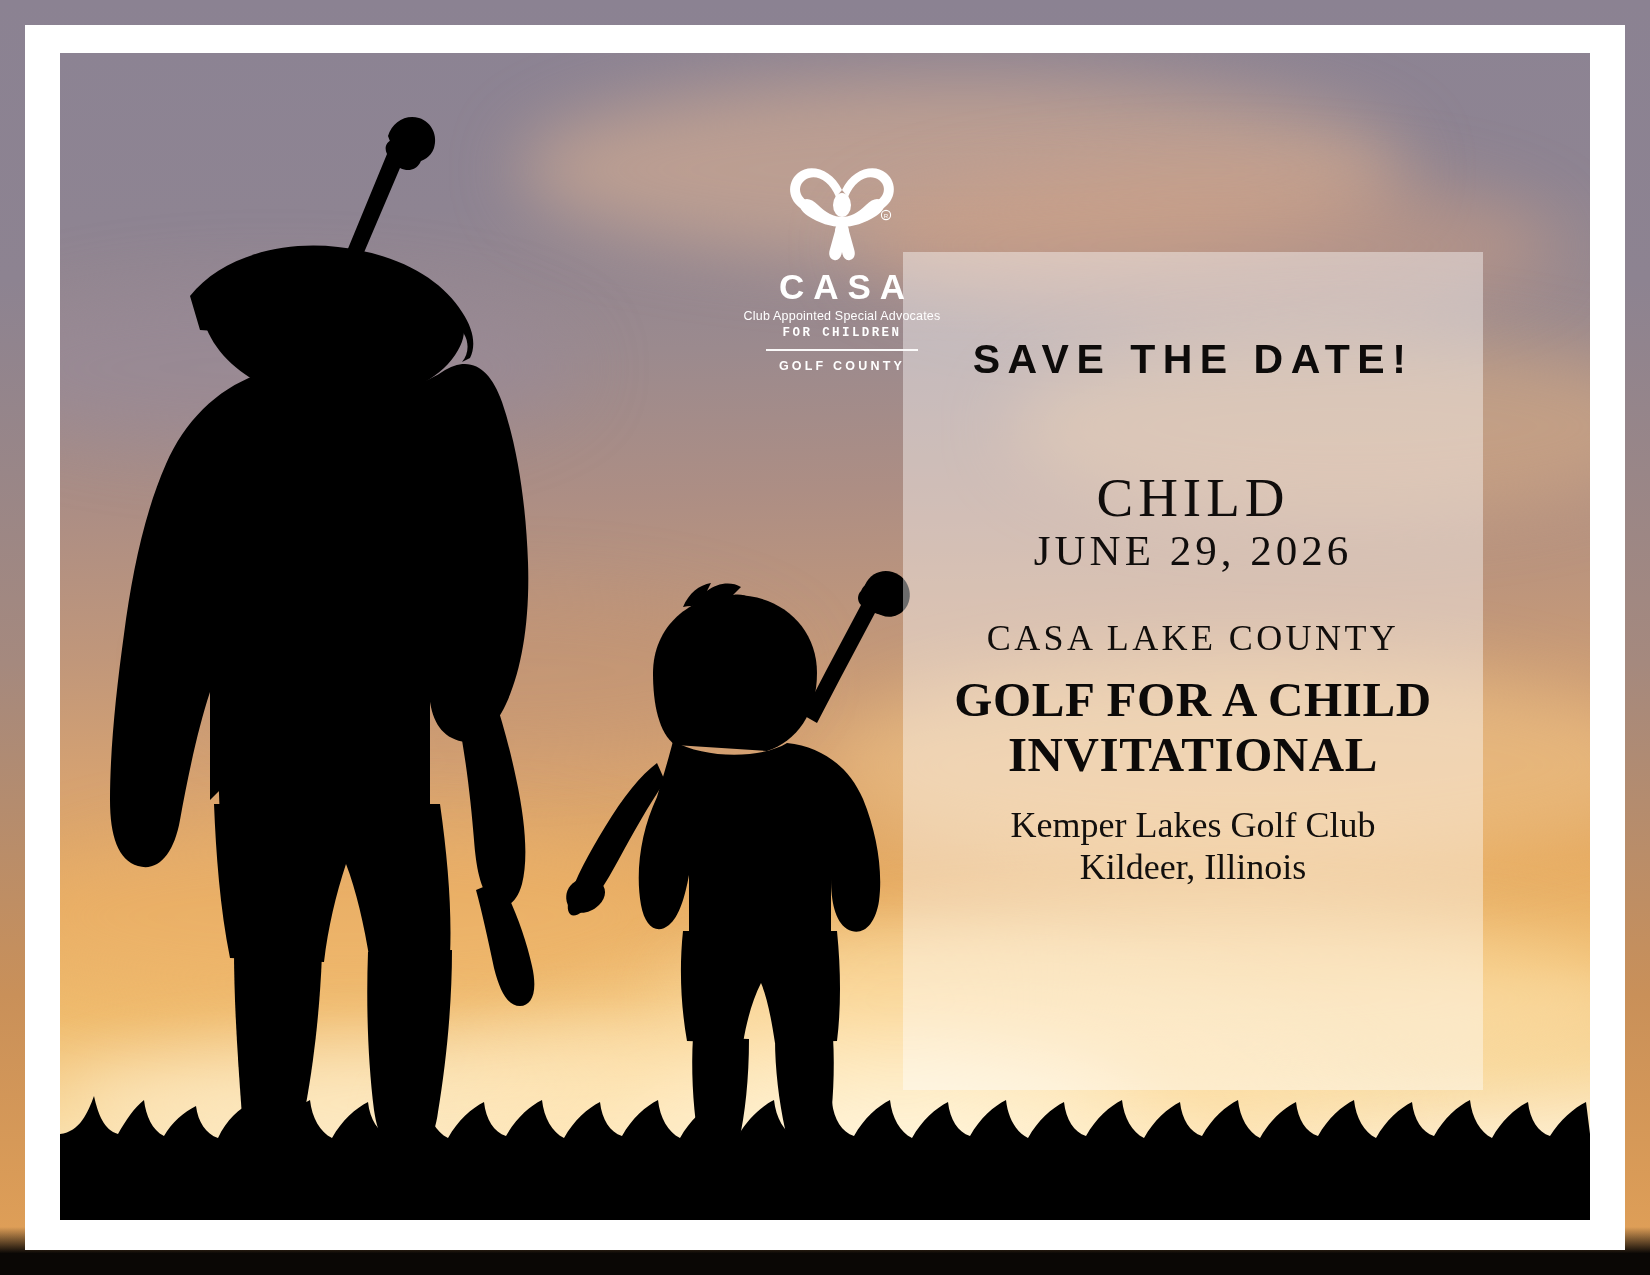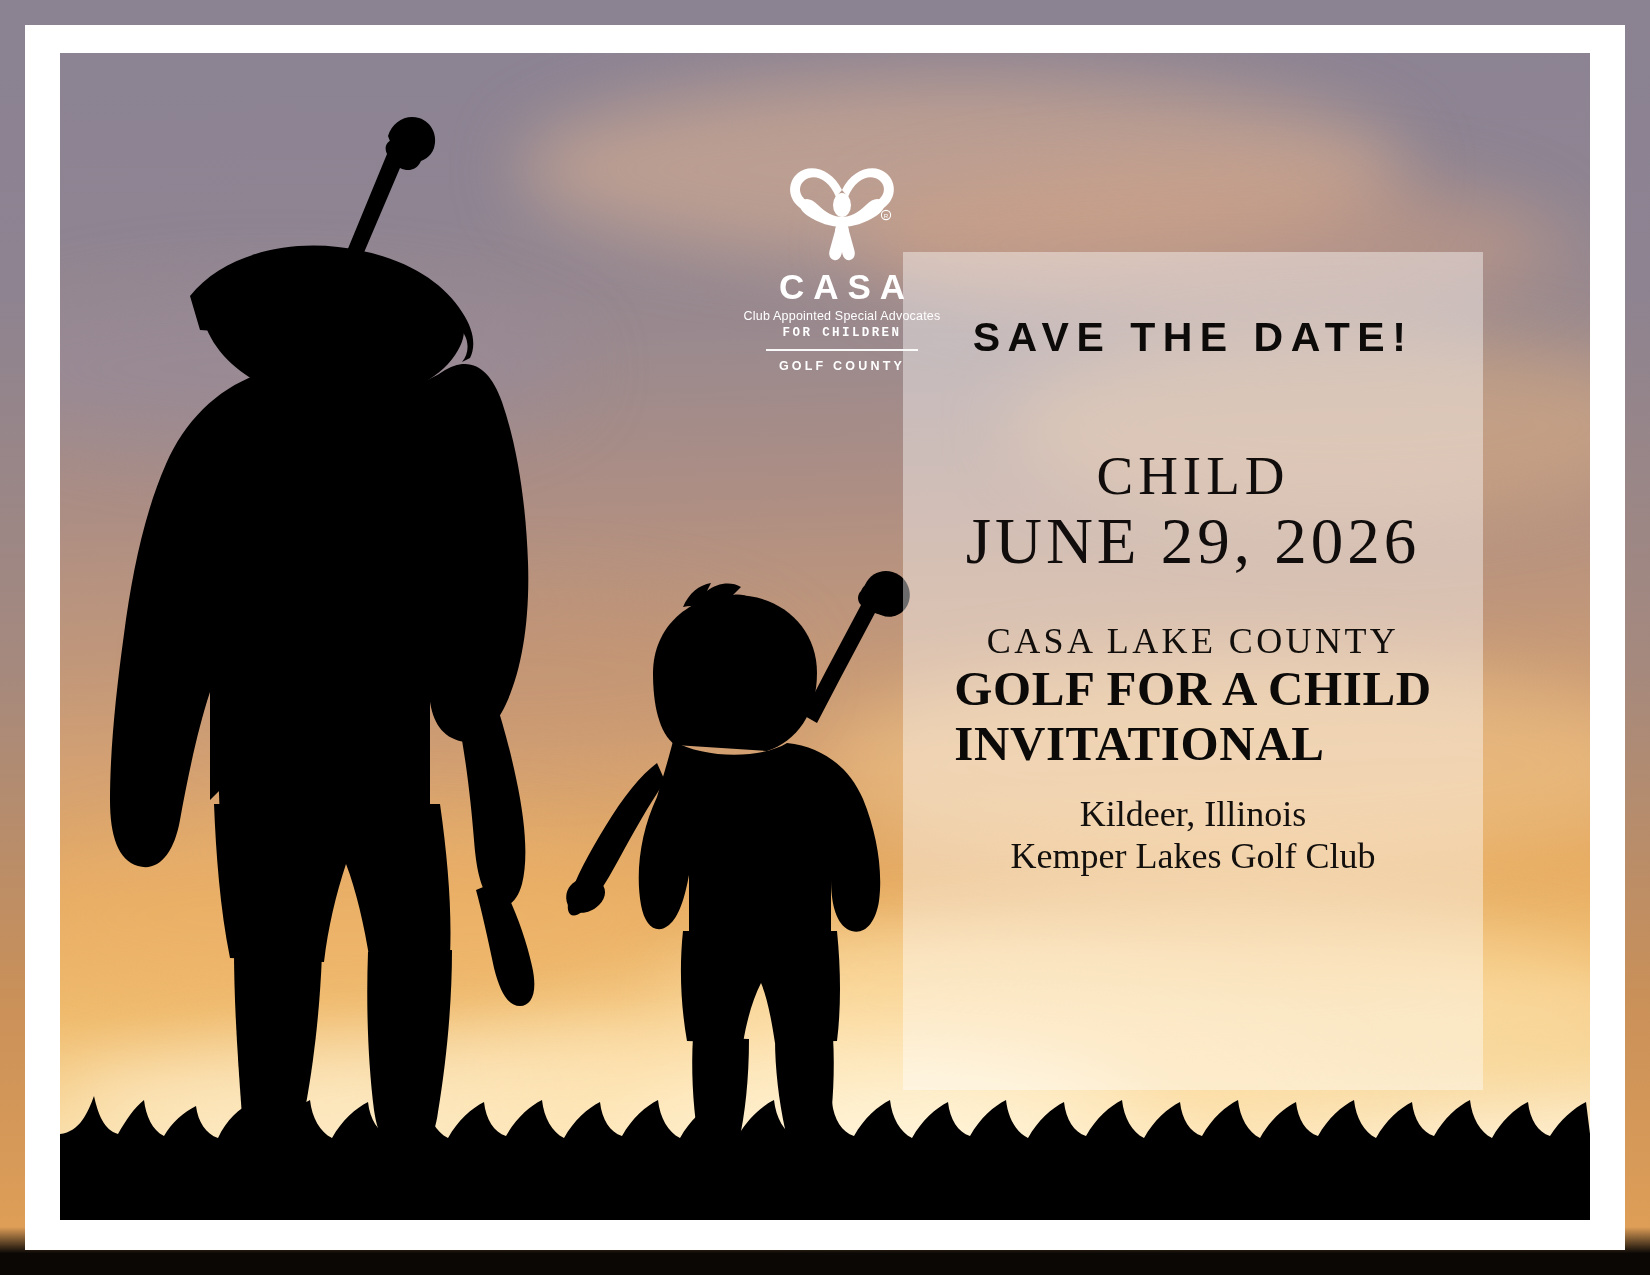--- a/index.html
+++ b/index.html
@@ -117,38 +117,38 @@
   .panel{
     position:absolute;left:843px;top:199px;width:580px;height:838px;
     background:rgba(255,255,255,.42);
     padding:0;
   }
   .panel-inner{
     position:absolute;inset:0;display:flex;flex-direction:column;
     align-items:center;
   }
   .save-date{
-    margin-top:62px;
+    margin-top:84px;
     font-size:41px;font-weight:700;letter-spacing:7.5px;color:#0d0b0a;
     white-space:nowrap;
   }
   .date-block{
     margin-top:86px;text-align:center;color:#100d0c;
     font-family:"Liberation Serif",serif;
   }
   .date-line1{font-size:55px;letter-spacing:5px;line-height:1.06;}
-  .date-line2{font-size:65px;letter-spacing:4px;line-height:1.12;}
+  .date-line2{font-size:43px;letter-spacing:4px;line-height:1.12;}
 
   .org-line{
     margin-top:42px;text-align:center;color:#110e0c;
     font-family:"Liberation Serif",serif;
     font-size:36px;letter-spacing:3.4px;
   }
   .event-title{
-    margin-top:0;color:#0c0a09;
+    margin-top:14px;text-align:center;color:#0c0a09;
     font-family:"Liberation Serif",serif;
     font-size:49px;font-weight:700;line-height:1.12;letter-spacing:.6px;
   }
   .venue{
     margin-top:22px;text-align:center;color:#120f0d;
     font-family:"Liberation Serif",serif;
     font-size:36px;line-height:1.16;
   }
 </style>
 </head>
@@ -373,20 +373,20 @@
         </div>
 
         <div class="org-line">CASA LAKE COUNTY</div>
 
         <div class="event-title">
           <div>GOLF FOR A CHILD</div>
           <div>INVITATIONAL</div>
         </div>
 
         <div class="venue">
+          <div>Kemper Lakes Golf Club</div>
           <div>Kildeer, Illinois</div>
-          <div>Kemper Lakes Golf Club</div>
         </div>
       </div>
     </div>
 
   </div>
 </div>
 
 </body></html>

